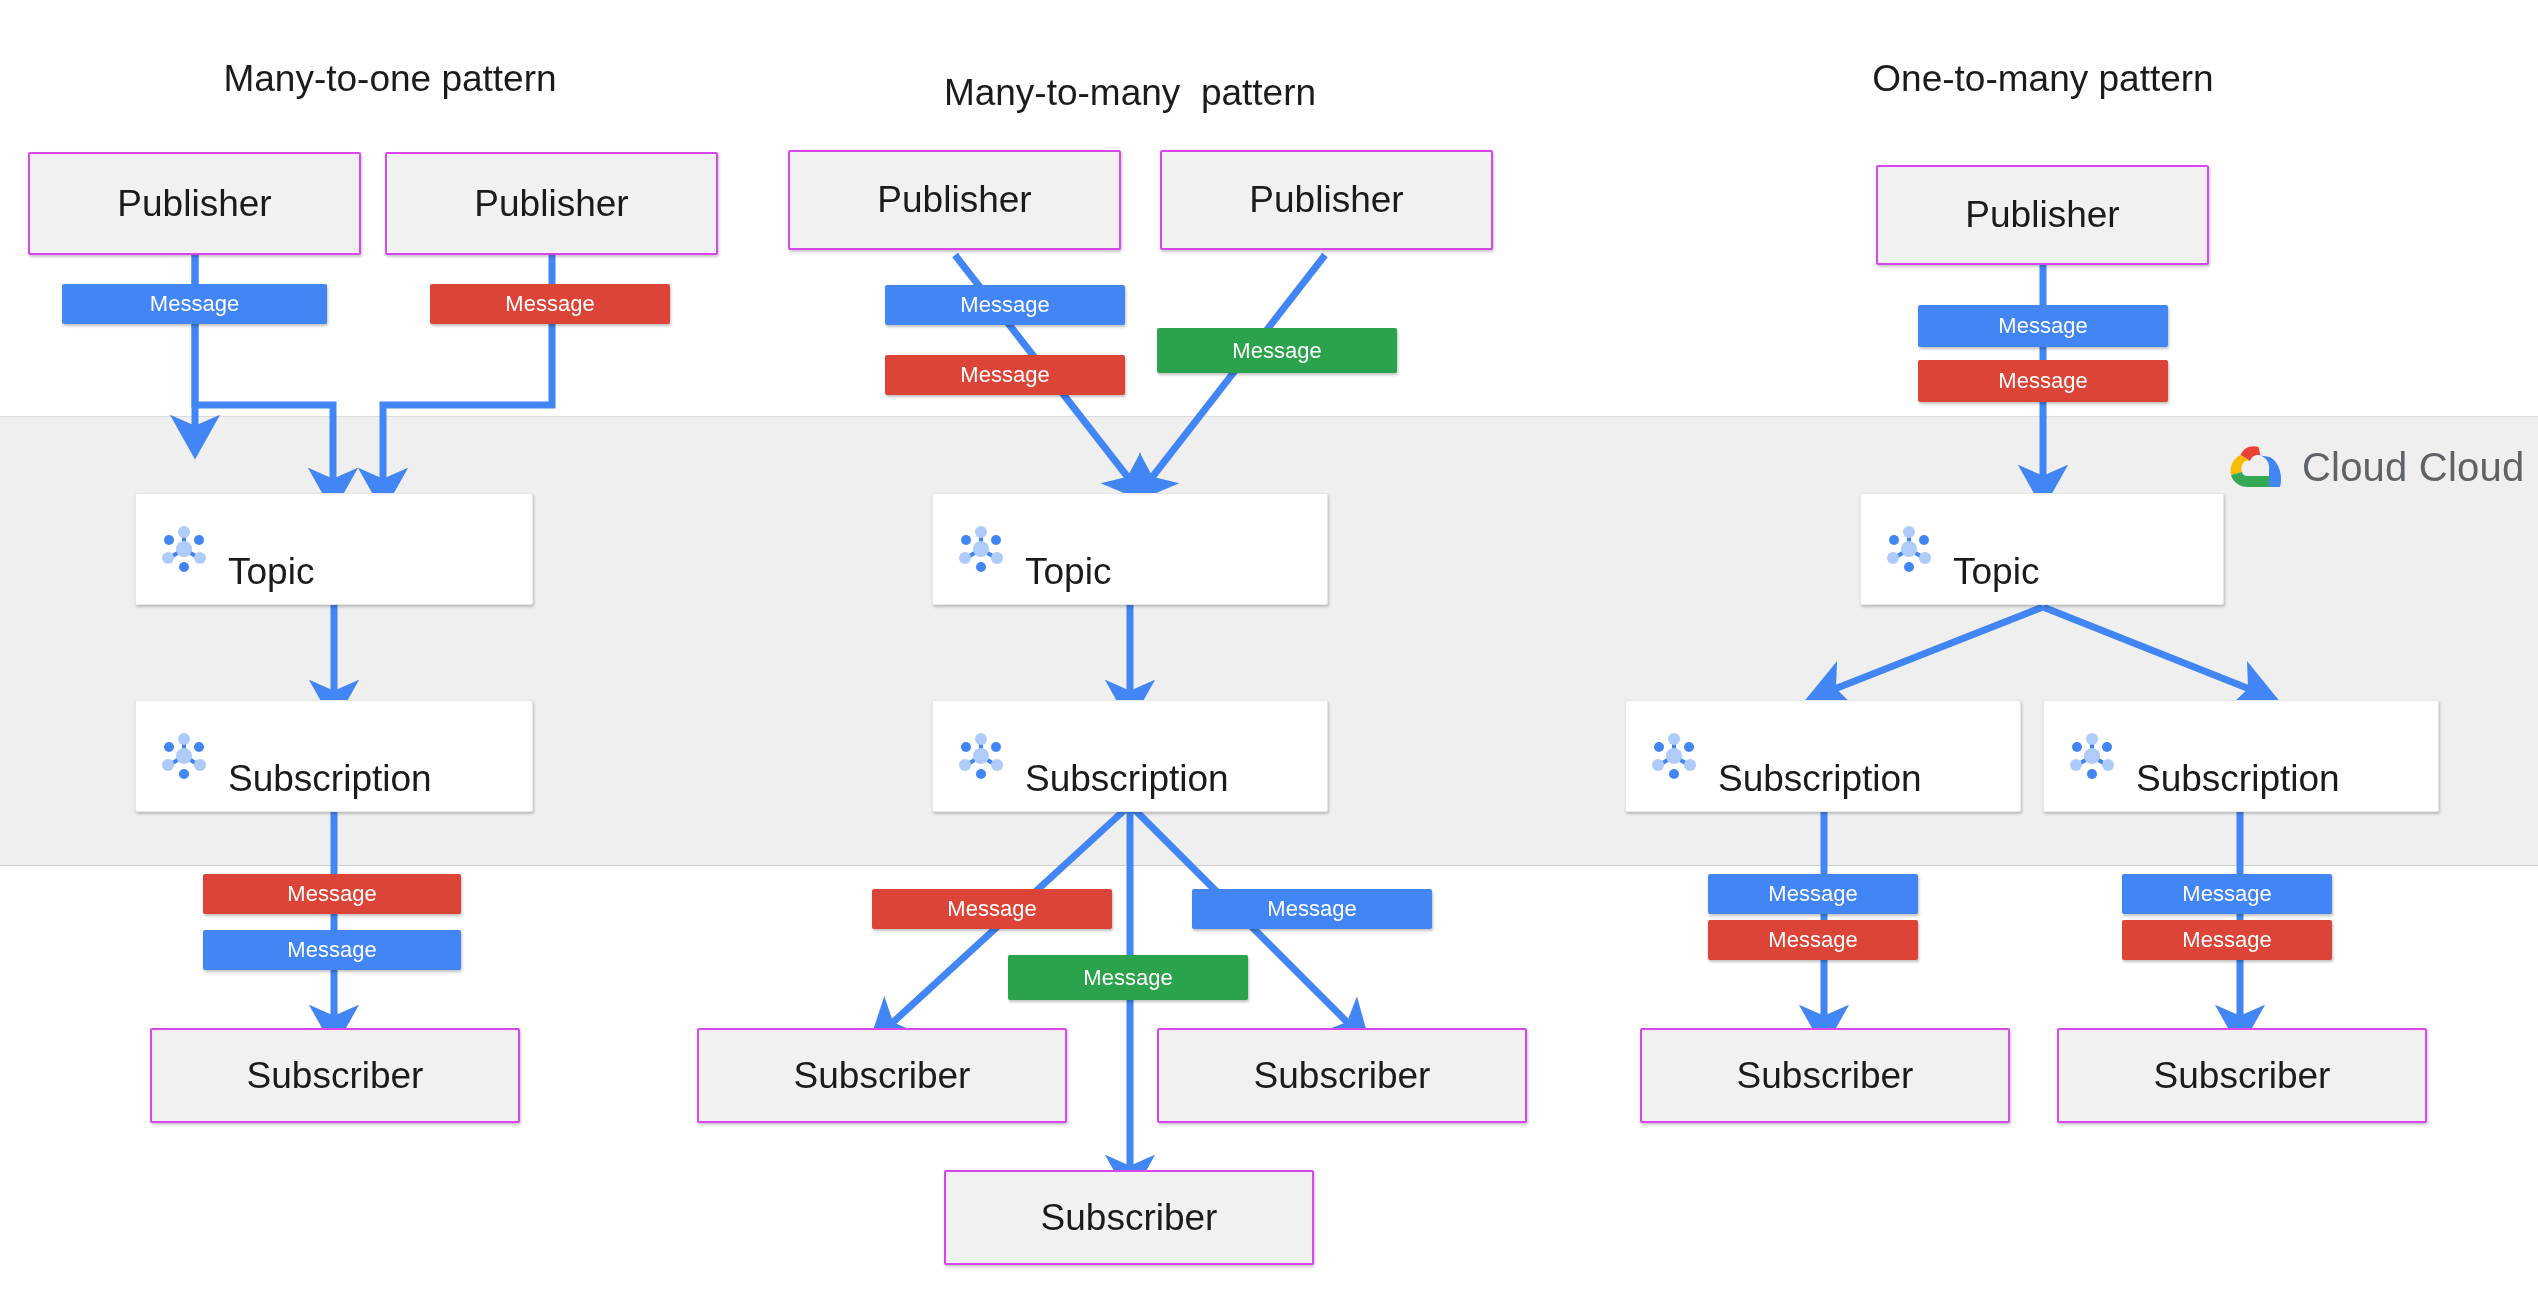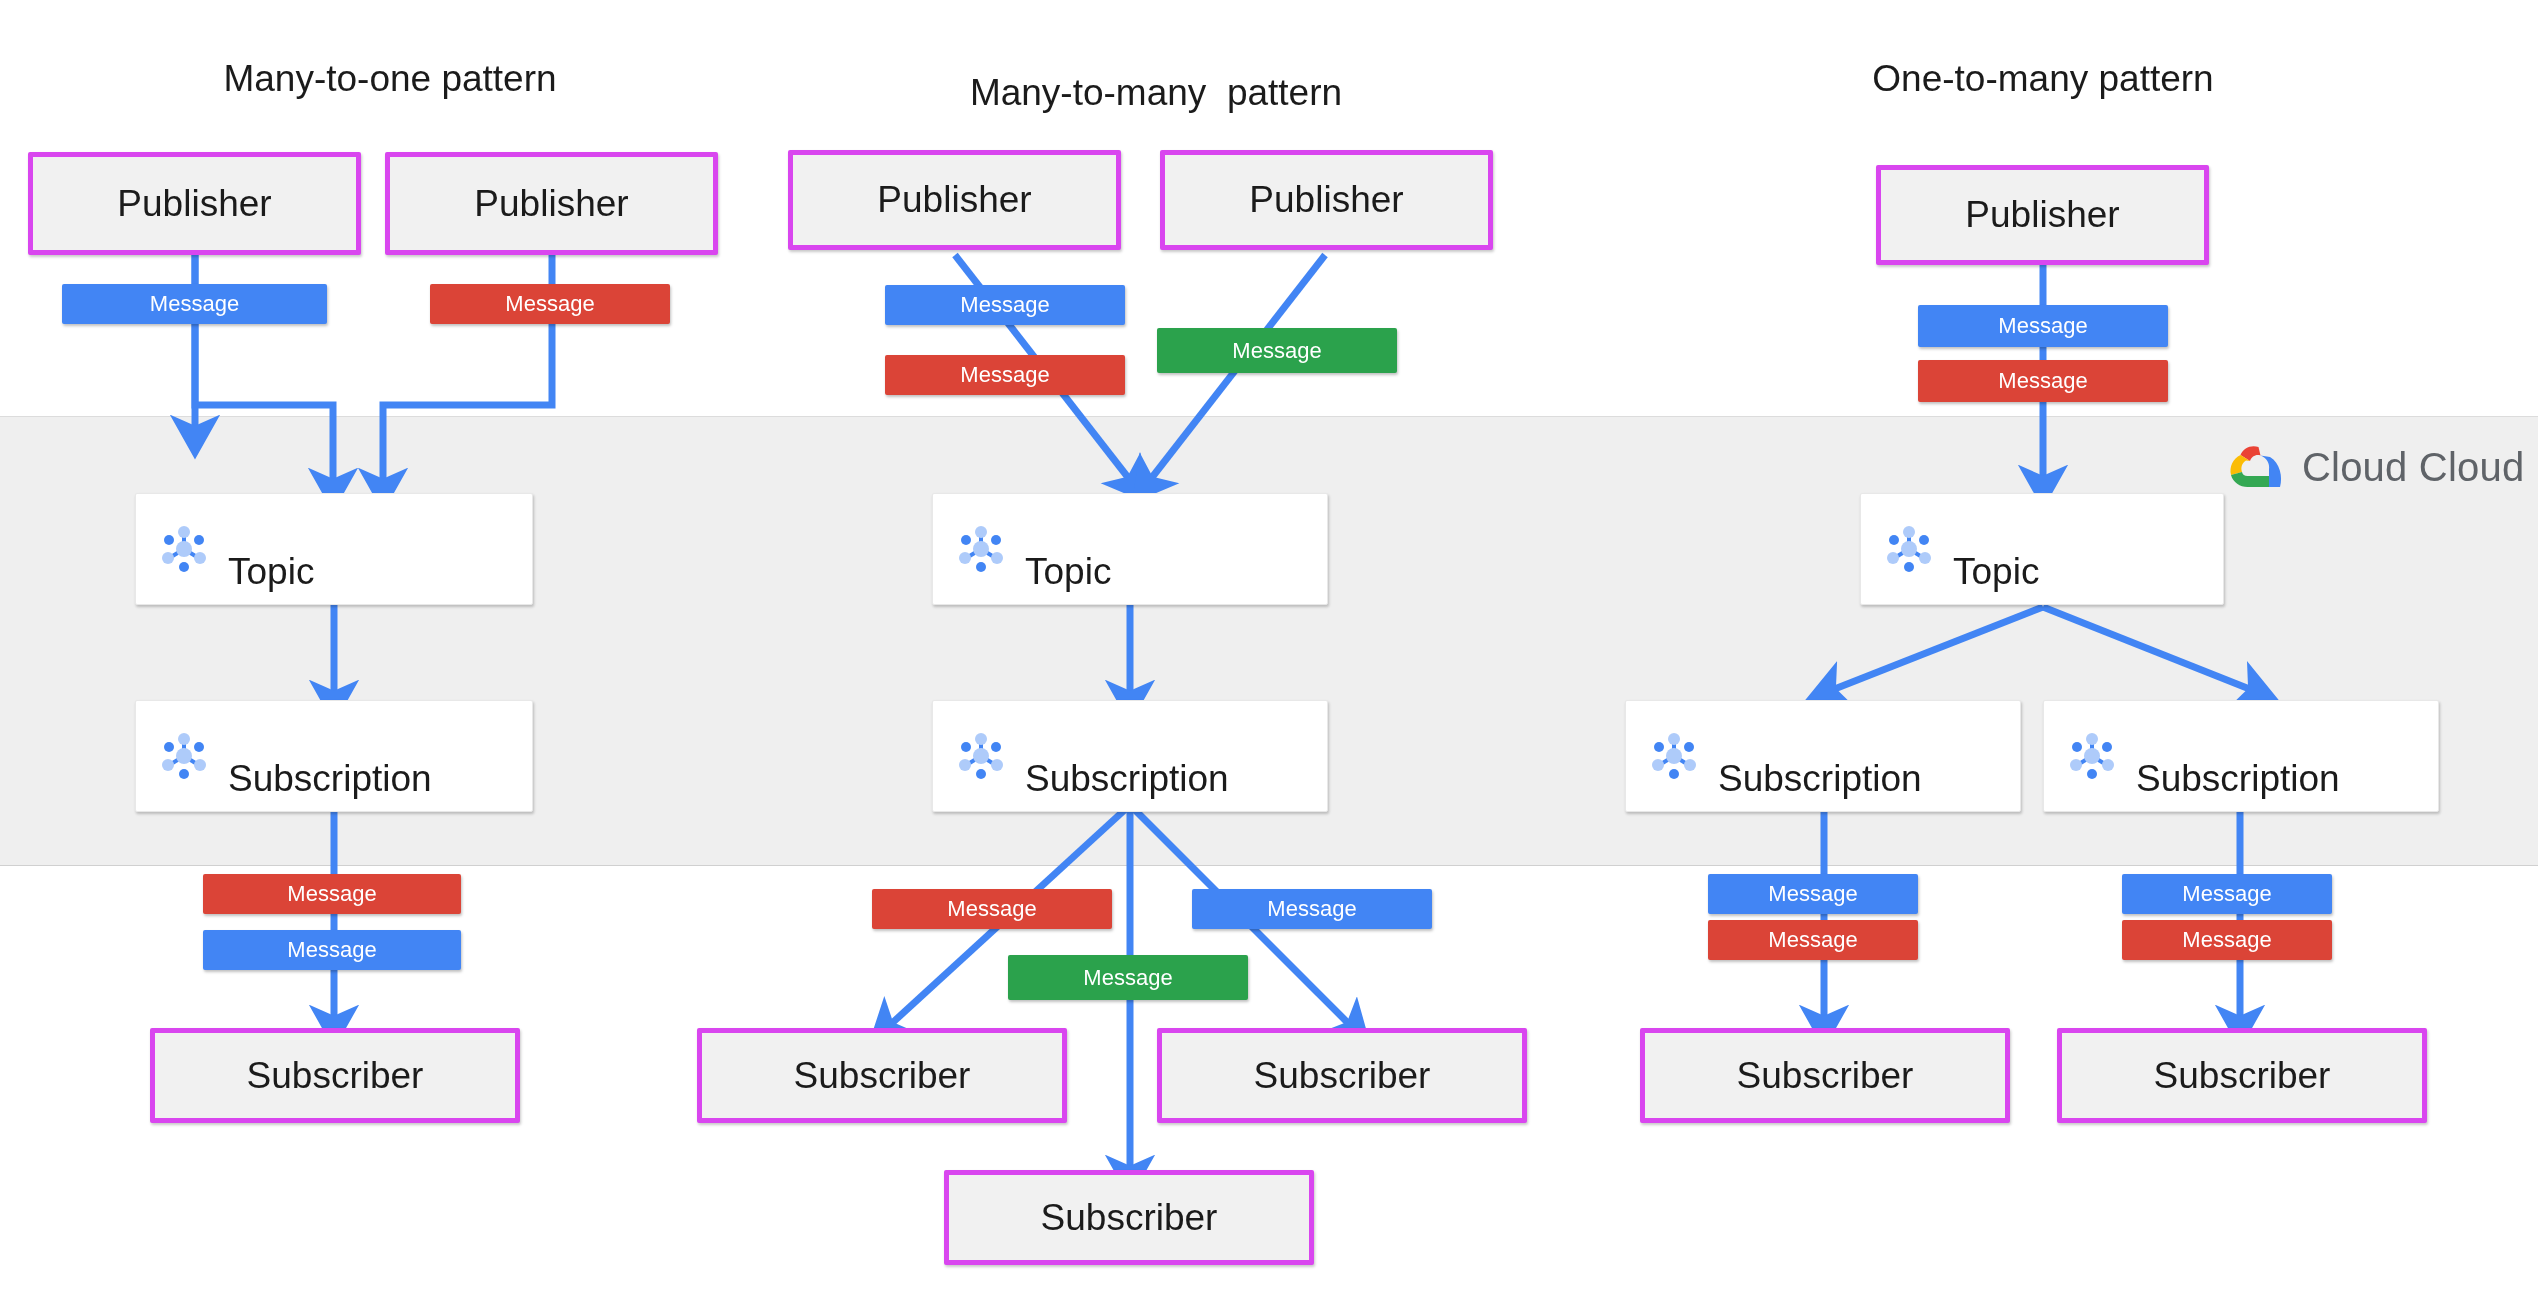--- a/index.html
+++ b/index.html
@@ -25,21 +25,21 @@
   svg.wires{position:absolute;left:0;top:0;width:2538px;height:1305px;pointer-events:none;}
 
   
   .node{
     position:absolute;box-sizing:border-box;
     display:flex;align-items:center;justify-content:center;
     border-radius:2px;
     box-shadow:1px 2px 3px rgba(0,0,0,.22);
   }
   .node-gray{
-    background:#f1f1f1;border:5px solid #d946ef;
+    background:#f1f1f1;border:2px solid #d946ef;
     font-size:37px;color:#1b1b1b;
   }
   .node-white{
     background:#ffffff;border:1px solid #e8e8e8;
     font-size:37px;color:#1b1b1b;
     justify-content:flex-start;padding-left:22px;
   }
   .node-white .lbl{margin-left:18px;margin-top:45px;}
 
   
@@ -164,21 +164,21 @@
     <span>Message</span>
   </div>
   <div class="msg m-blue" style="left:203px;top:930px;width:258px;height:40px;">
     <span>Message</span>
   </div>
 
   <div class="node node-gray" style="left:150px;top:1028px;width:370px;height:95px;">
     <span>Subscriber</span>
   </div>
 
-  <div class="title" style="left:856px;top:72px;width:600px;">Many-to-many  pattern</div>
+  <div class="title" style="left:830px;top:72px;width:600px;">Many-to-many  pattern</div>
 
   <div class="node node-gray" style="left:788px;top:150px;width:333px;height:100px;">
     <span>Publisher</span>
   </div>
   <div class="node node-gray" style="left:1160px;top:150px;width:333px;height:100px;">
     <span>Publisher</span>
   </div>
 
   <div class="msg m-blue" style="left:885px;top:285px;width:240px;height:40px;">
     <span>Message</span>

